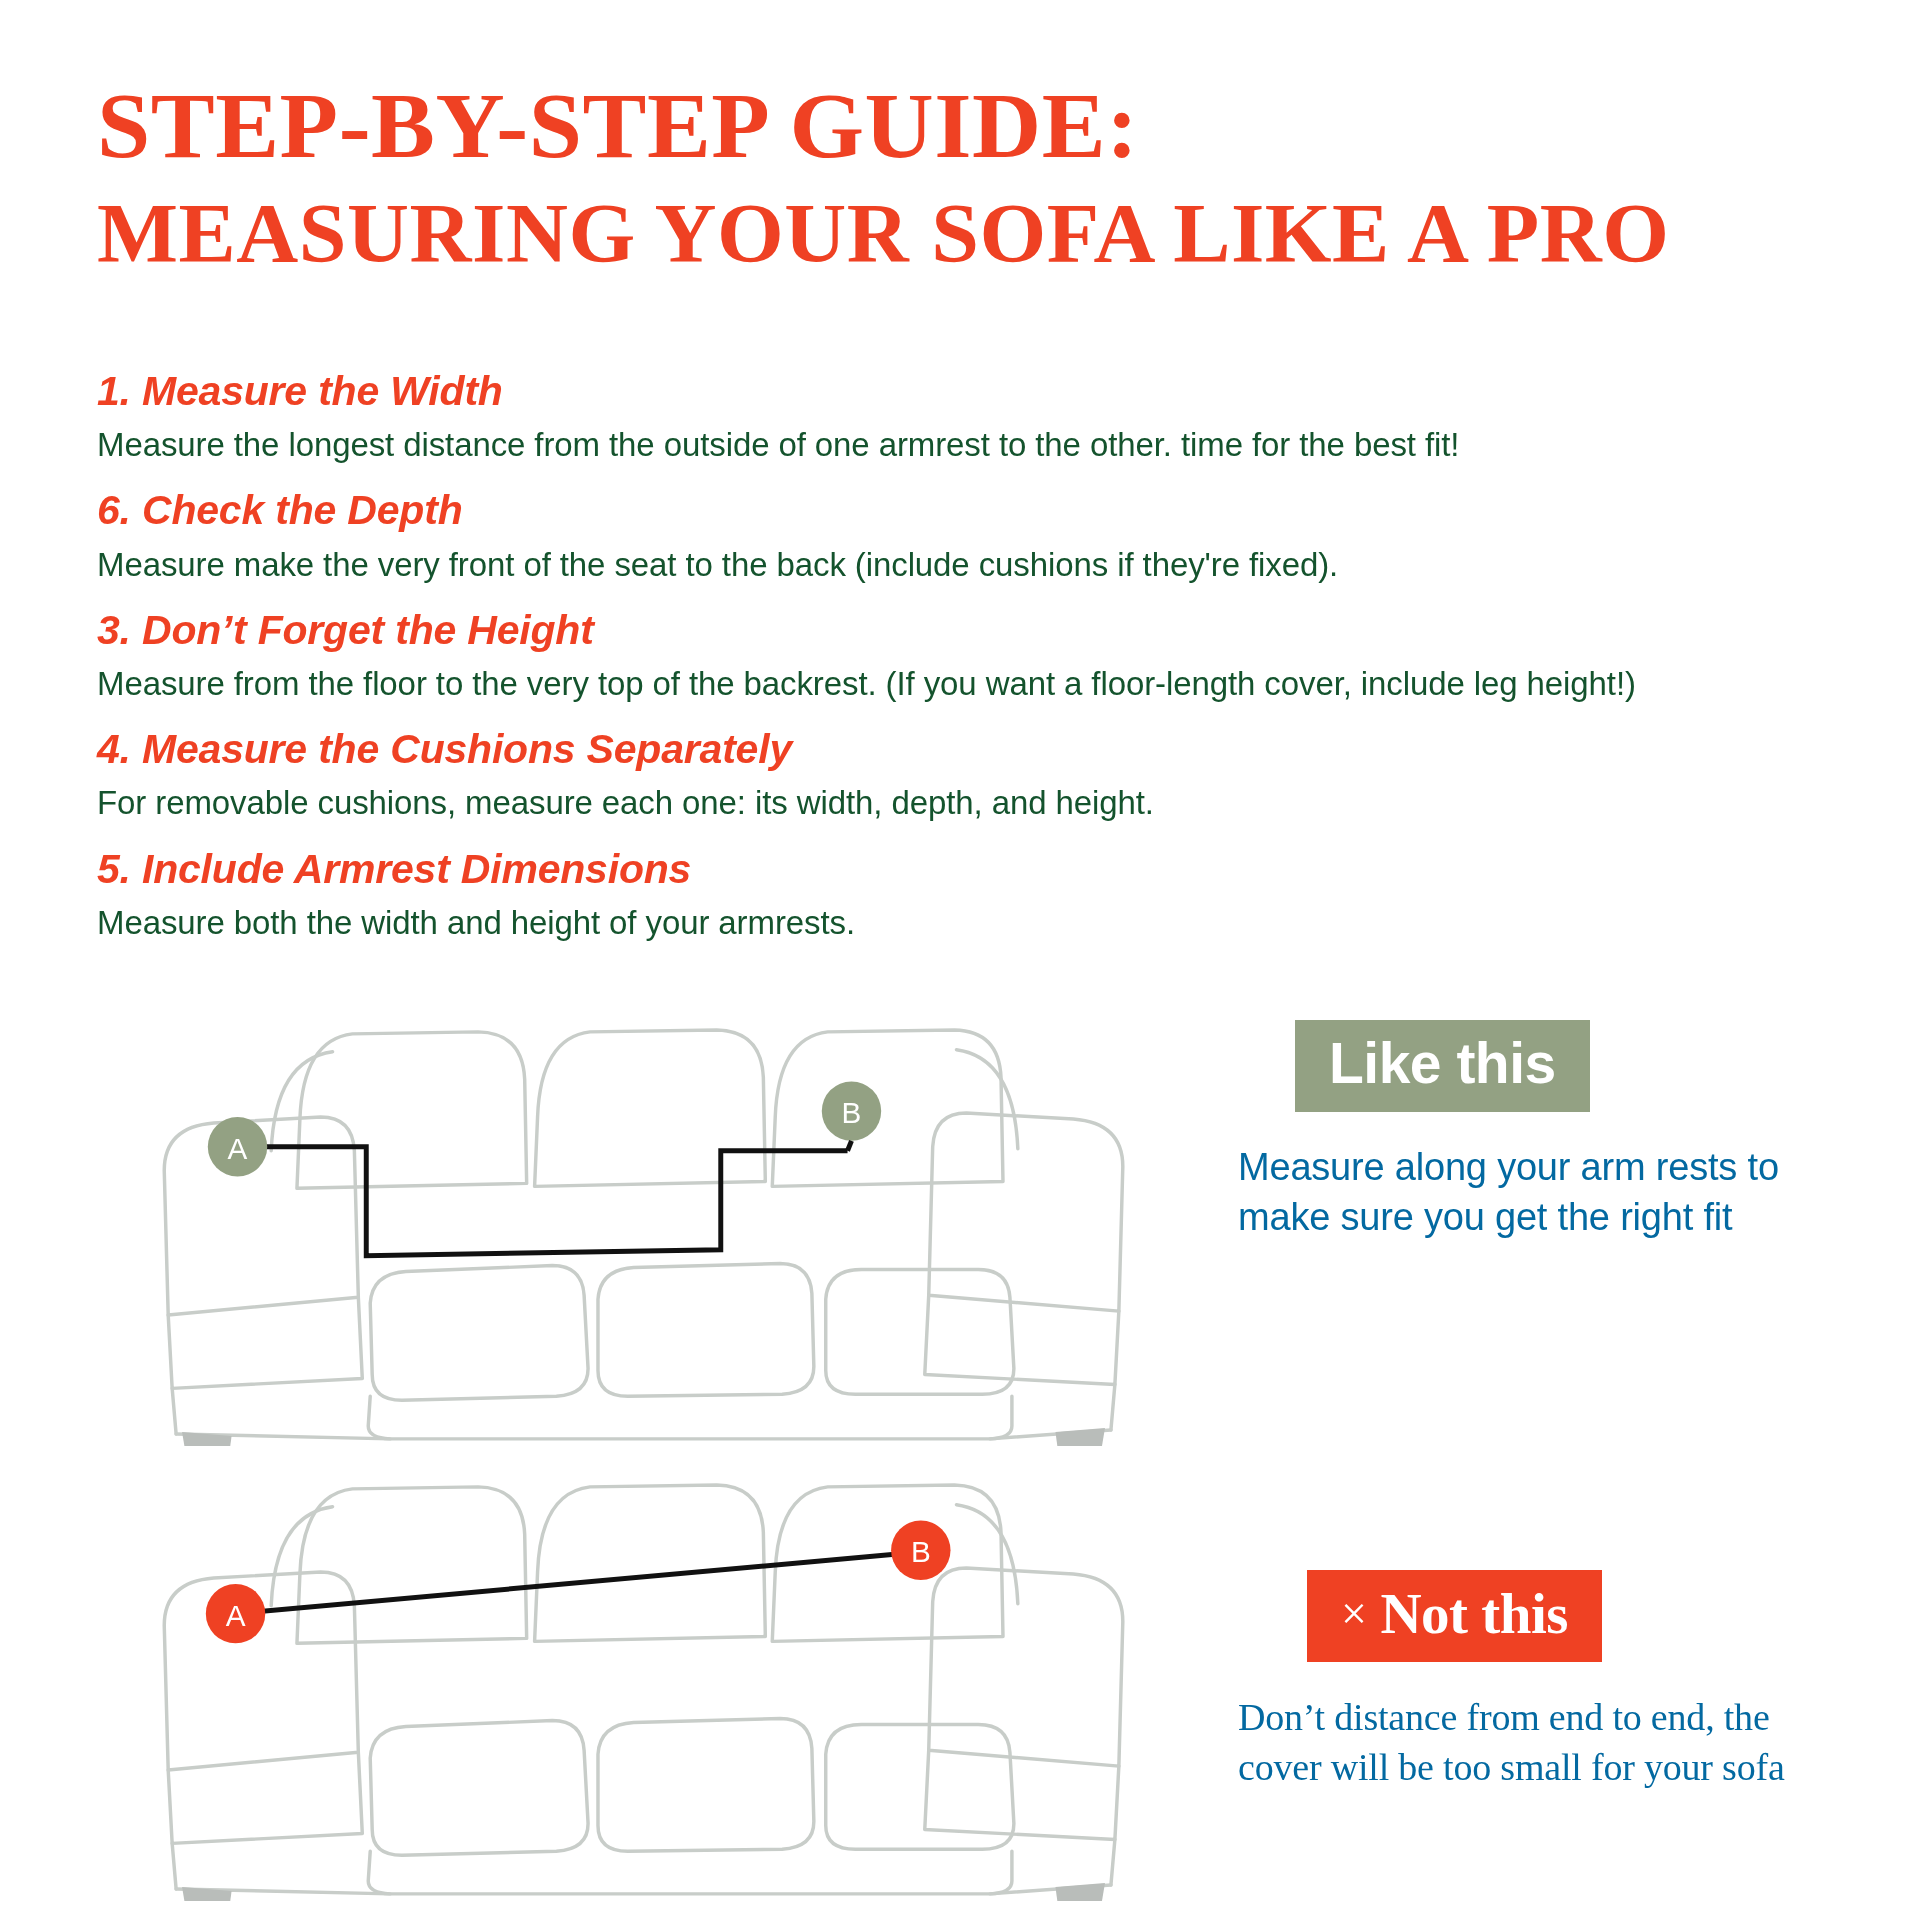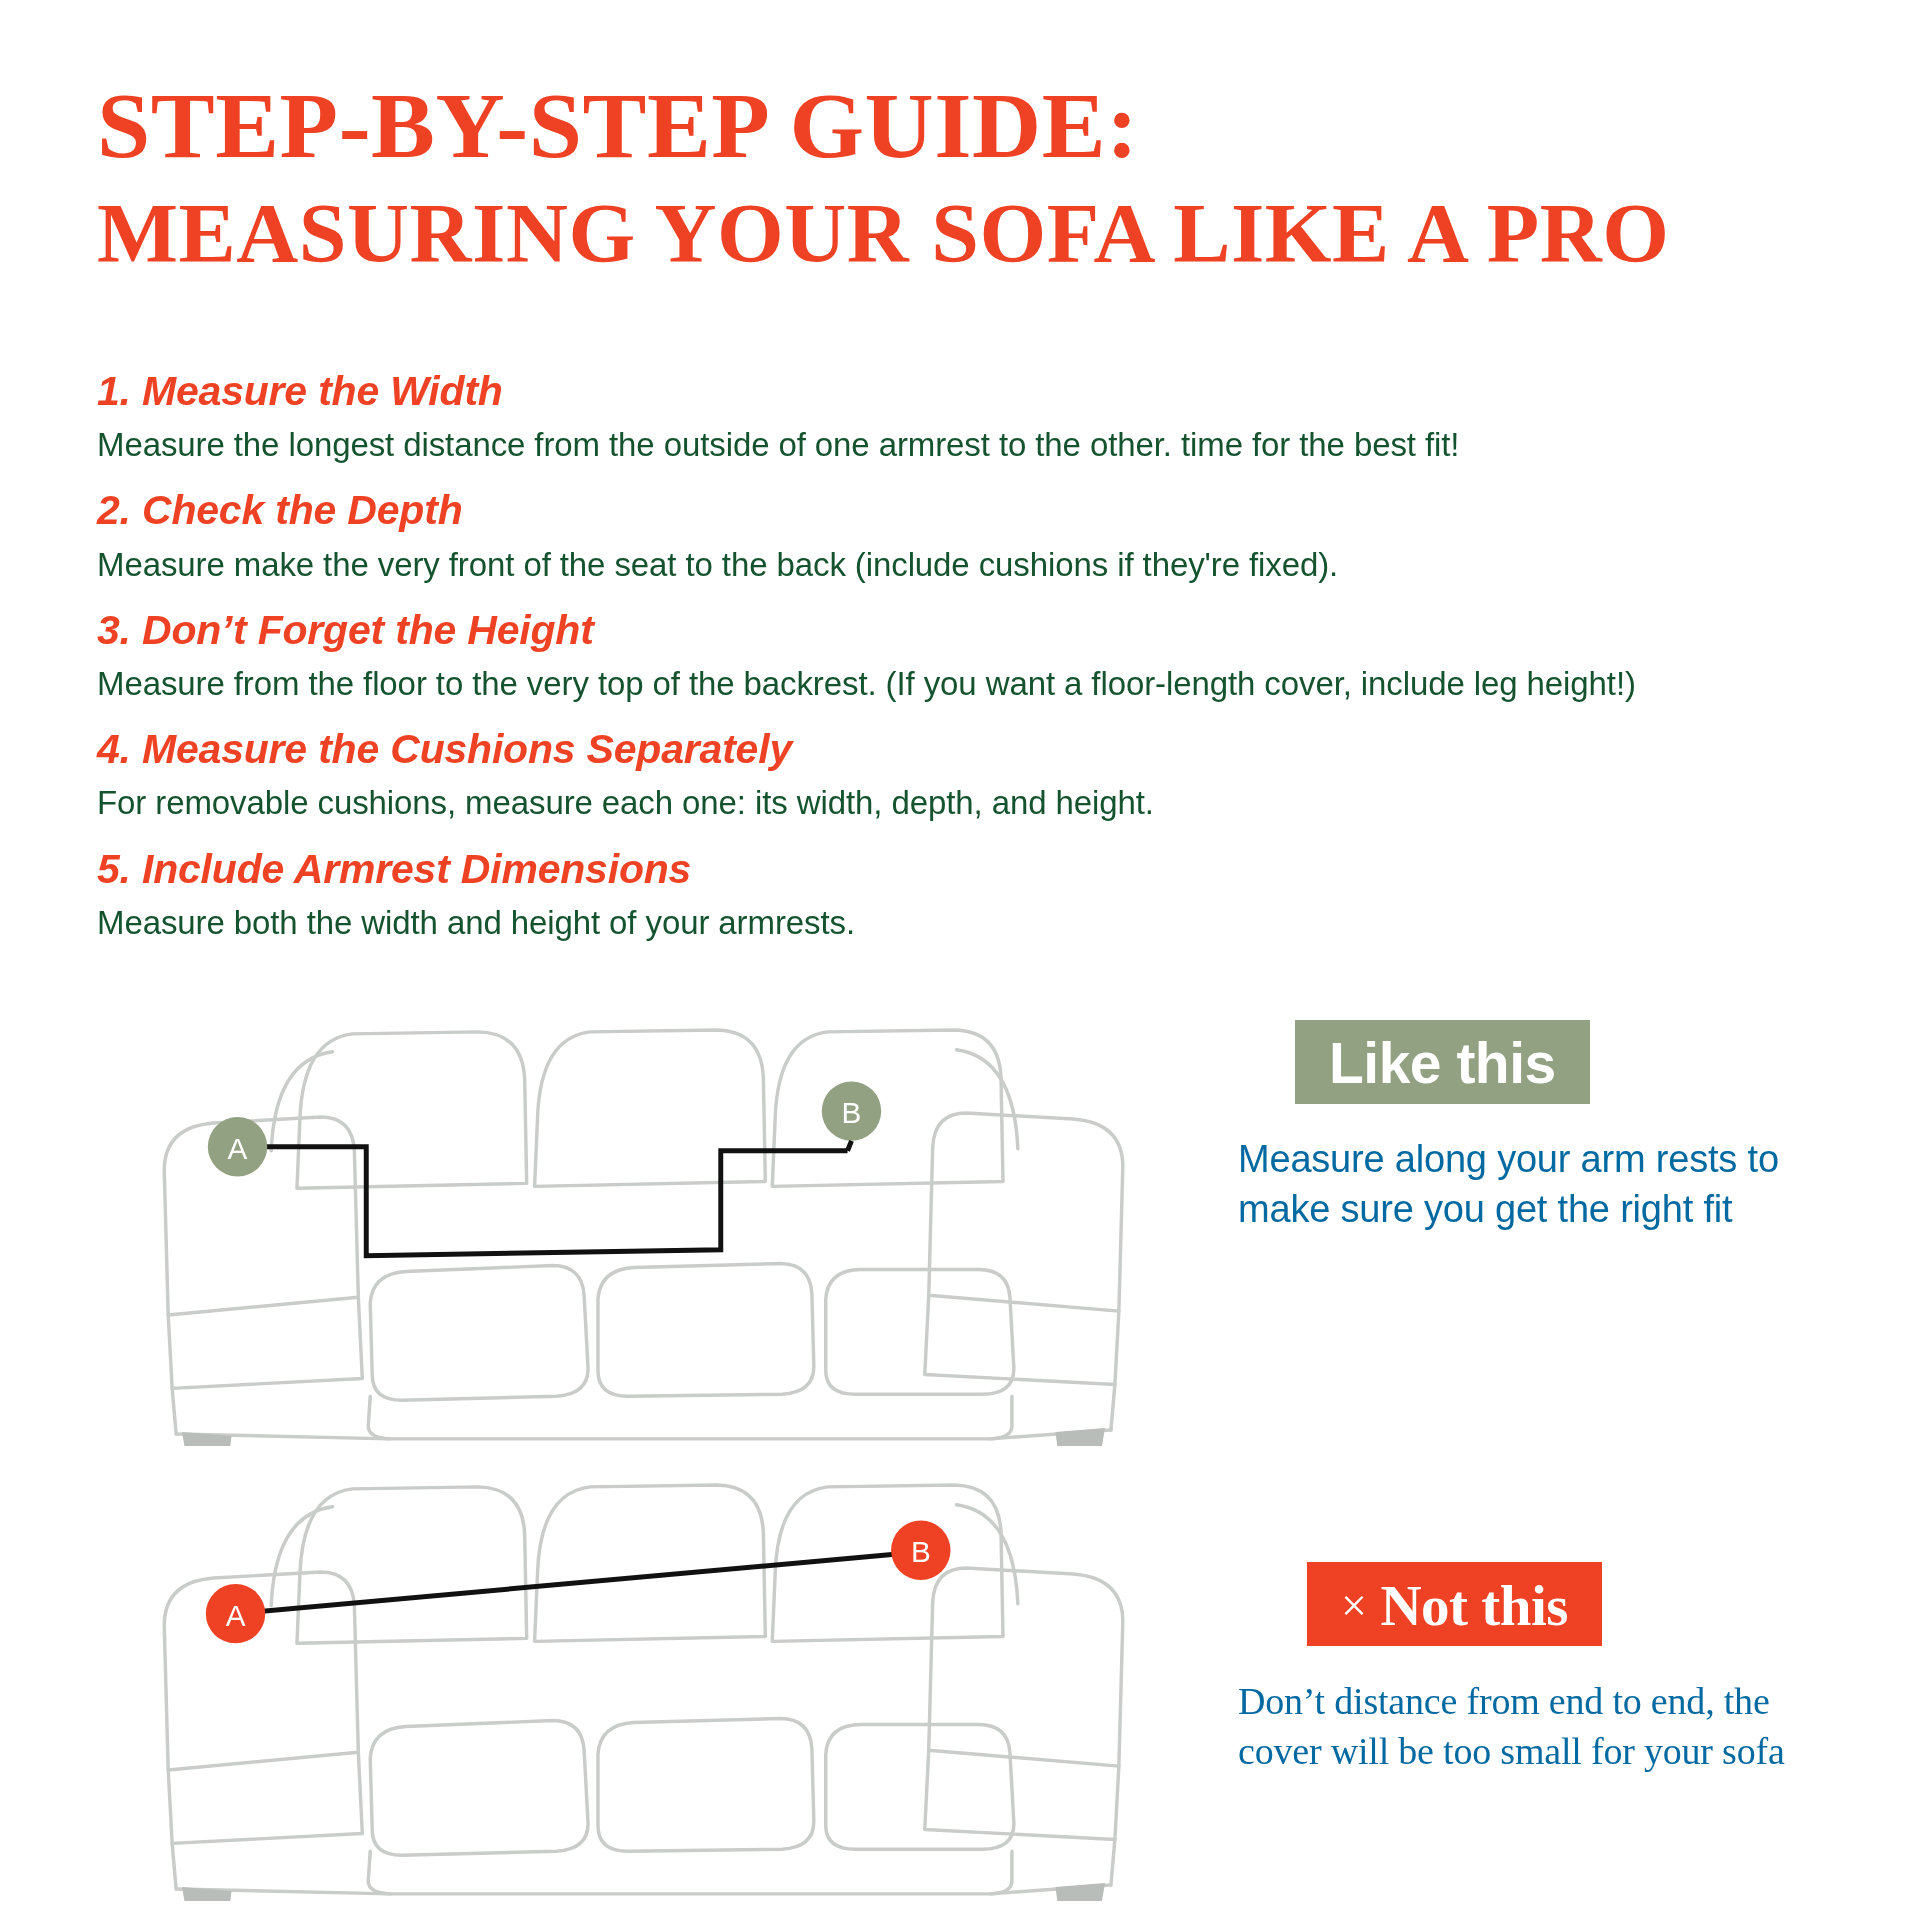--- a/index.html
+++ b/index.html
@@ -84,21 +84,21 @@
 
   
   .right-col {
     position: absolute;
     left: 1238px;
     top: 1020px;
     width: 614px;
   }
   .badge {
     display: inline-block;
-    padding: 14px 34px 10px 34px;
+    padding: 14px 34px 18px 34px;
     color: #ffffff;
     font-size: 57px;
     font-weight: bold;
     line-height: 1.05;
     letter-spacing: -0.5px;
   }
   .badge-like { background: #93a183; margin-left: 57px; }
   .badge-not  { background: #ef4123; margin-left: 69px; }
   .badge-not .x-mark {
     font-size: 46px;
@@ -127,21 +127,21 @@
     <div class="title-line l1">STEP-BY-STEP GUIDE:</div>
     <div class="title-line l2">MEASURING YOUR SOFA LIKE A PRO</div>
   </div>
 
   <div class="steps">
     <div class="step">
       <div class="step-head">1. Measure the Width</div>
       <div class="step-body">Measure the longest distance from the outside of one armrest to the other. time for the best fit!</div>
     </div>
     <div class="step">
-      <div class="step-head">2. Check the Depth</div>
+      <div class="step-head">6. Check the Depth</div>
       <div class="step-body">Measure make the very front of the seat to the back (include cushions if they're fixed).</div>
     </div>
     <div class="step">
       <div class="step-head">3.  Don’t Forget the Height</div>
       <div class="step-body">Measure from the floor to the very top of the backrest. (If you want a floor-length cover, include leg height!)</div>
     </div>
     <div class="step">
       <div class="step-head">4. Measure the Cushions Separately</div>
       <div class="step-body">For removable cushions, measure each one: its width, depth, and height.</div>
     </div>

